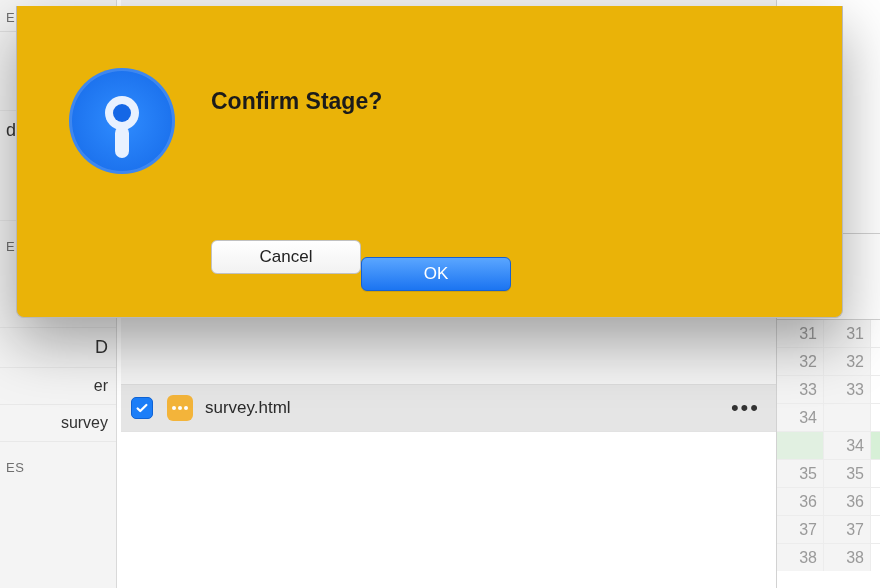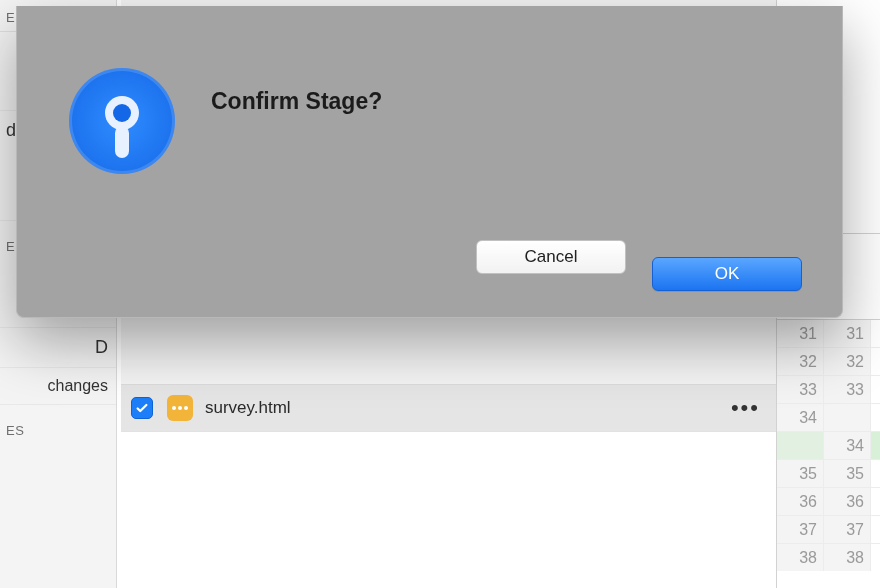--- a/index.html
+++ b/index.html
@@ -154,21 +154,21 @@
   }
   .gutter-placeholder .frag{ margin-top:172px; }
 
   
   .dialog {
     position:absolute;
     left:16px;
     top:6px;
     width:827px;
     height:312px;
-    background:#a3a3a3;
+    background:#eab308;
     border:1px solid #b8b8b8;
     border-top:none;
     border-radius:0 0 8px 8px;
     box-shadow: 0 24px 60px rgba(0,0,0,.35);
     box-sizing:border-box;
     padding: 34px 34px 24px 34px;
     z-index: 50;
     display:flex;
   }
   .dialog-icon {
@@ -215,22 +215,21 @@
   }
   .dialog-message {
     font-size: 17px;
     color:#2b2b2b;
     line-height: 1.35;
     max-width: 480px;
   }
   .dialog-buttons {
     margin-top:auto;
     display:flex;
-    justify-content:flex-end;
-    gap: 26px;
+    justify-content:flex-start;
     padding-right: 6px;
     padding-bottom: 2px;
   }
   .btn {
     min-width: 150px;
     height: 34px;
     border-radius: 6px;
     font-size: 17px;
     display:flex;align-items:center;justify-content:center;
     box-sizing:border-box;
@@ -255,21 +254,22 @@
 
 <div class="sidebar">
   <div style="height:4px"></div>
   <div class="sidebar-label" style="border-bottom:1px solid #e0e0e0;">ES</div>
   <div style="height:78px"></div>
   <div class="sidebar-item" style="font-size:18px;font-weight:500;">da</div>
   <div style="height:70px"></div>
   <div class="sidebar-item group">ES</div>
   <div style="height:64px"></div>
   <div class="sidebar-item" style="text-align:right;padding-right:8px;font-size:18px;">D</div>
-  <div class="sidebar-item" style="text-align:right;padding-right:8px;">changes</div>
+  <div class="sidebar-item" style="text-align:right;padding-right:8px;">er</div>
+  <div class="sidebar-item" style="text-align:right;padding-right:8px;">survey</div>
   <div class="sidebar-item group">ES</div>
 </div>
 
 <div class="filelist">
   <div class="filelist-top-blank"></div>
 
 
   <div class="row selected">
     <div class="checkbox checked">
       <svg viewBox="0 0 16 16">

